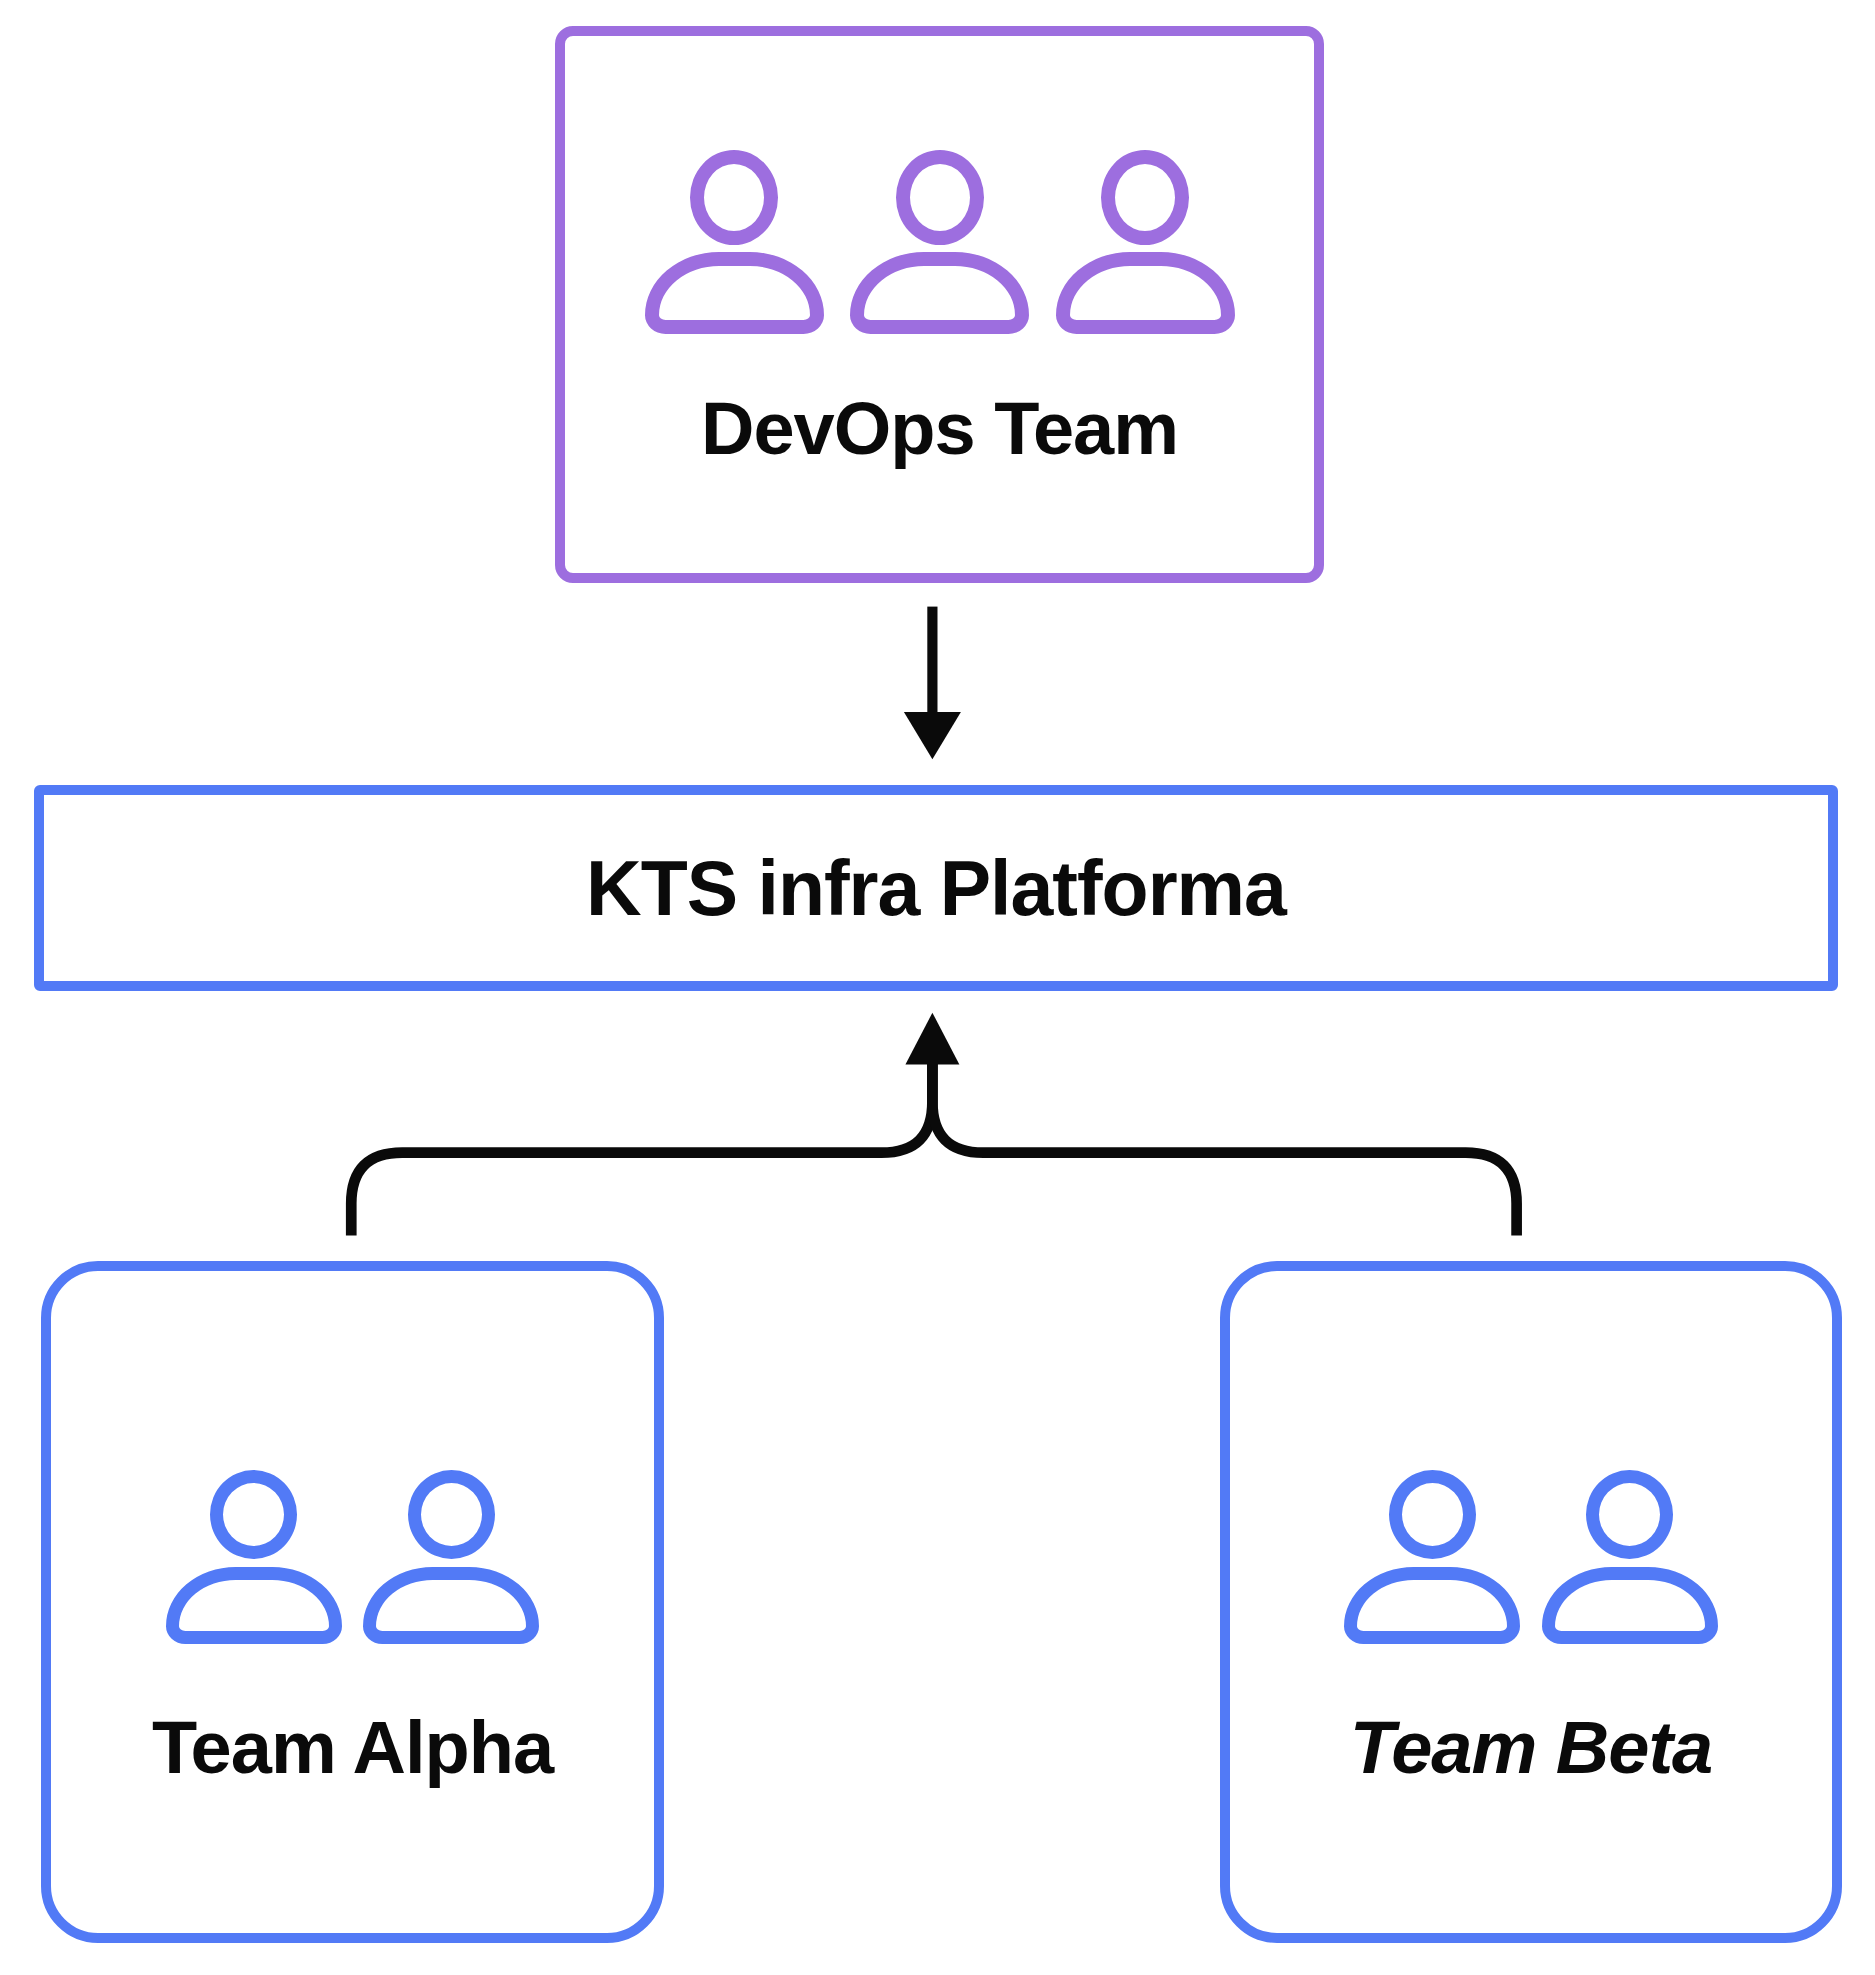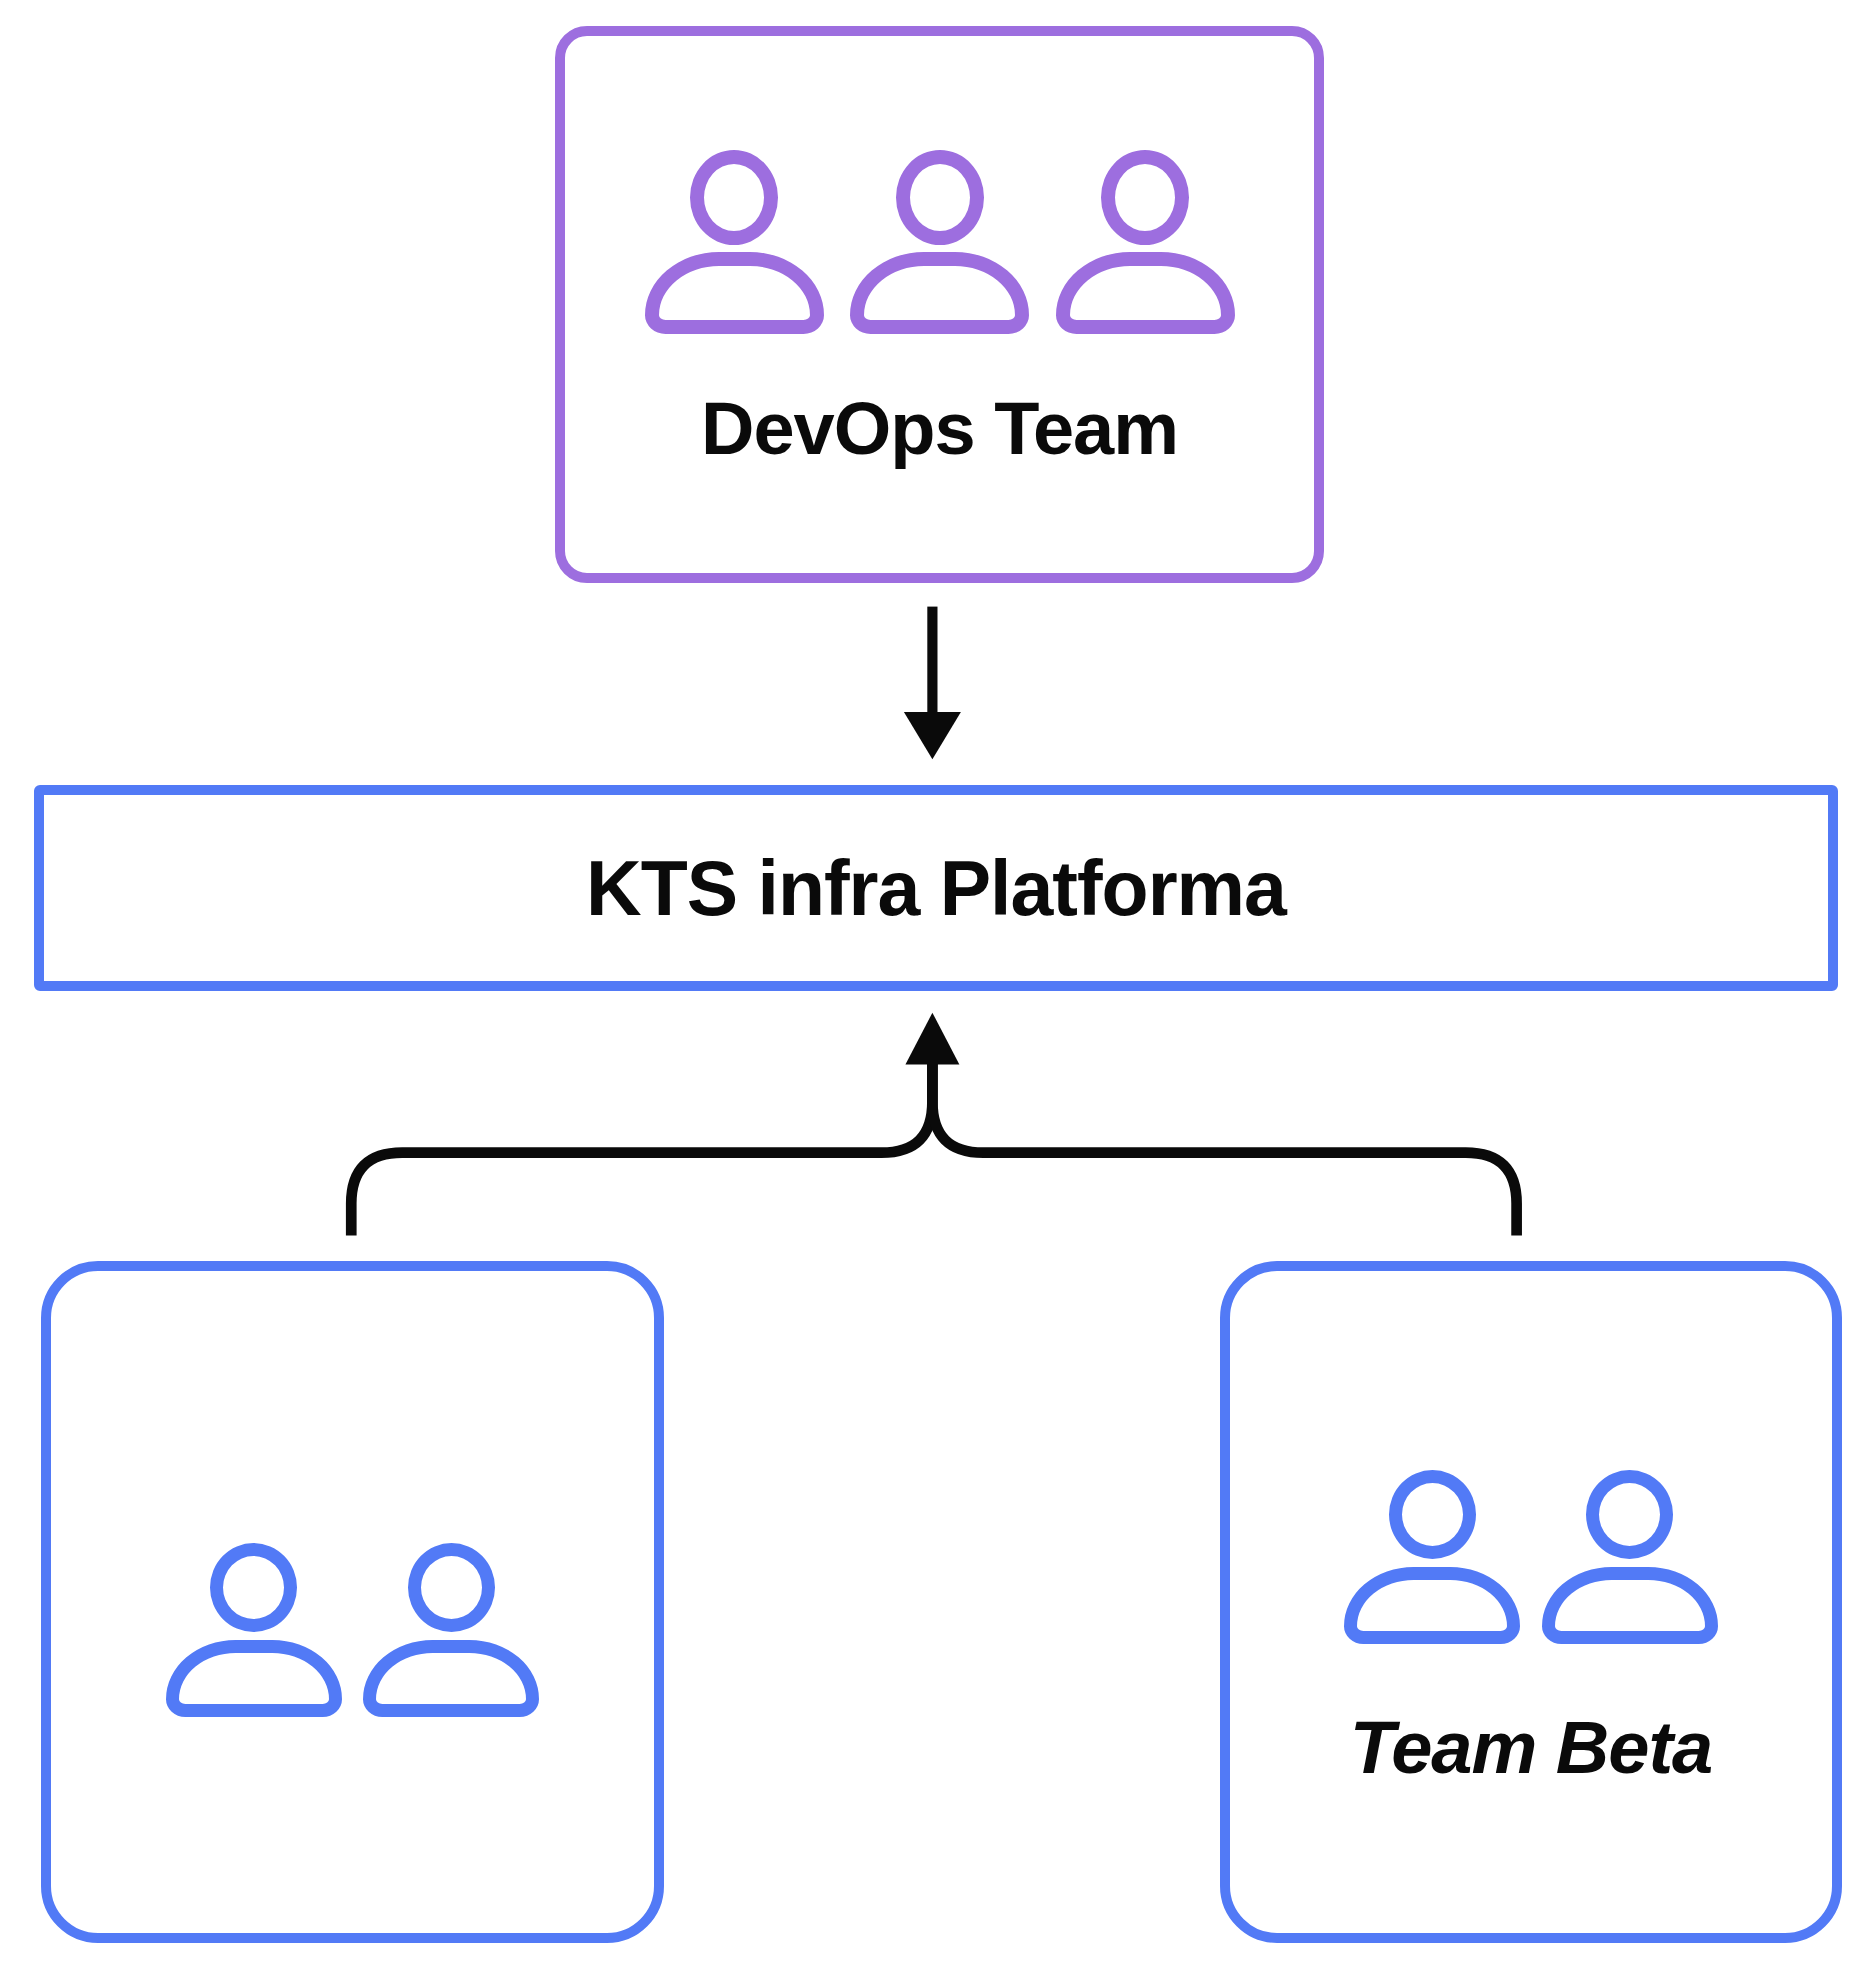--- a/index.html
+++ b/index.html
@@ -21,21 +21,21 @@
   .connector-layer{position:absolute;left:0;top:0;width:1876px;height:1975px;pointer-events:none;}
 
   
   .node{
     position:absolute;
     background:var(--bg);
     display:flex;flex-direction:column;align-items:center;
   }
   .devops-box{
     left:555px;top:26px;width:769px;height:557px;
-    border:10.2px solid var(--purple);border-radius:32px;
+    border:10.2px solid var(--purple);border-radius:18px;
     justify-content:center;gap:52px;padding-top:12.7px;
   }
   .platform-bar{
     left:34px;top:785px;width:1804px;height:206px;
     border:10.2px solid var(--blue);border-radius:6px;
     justify-content:center;
   }
   .team-box{
     top:1261px;width:623px;height:682px;
     border:10.2px solid var(--blue);border-radius:57px;
@@ -115,20 +115,21 @@
     <div class="icon-row">
       <span class="person">
         <span class="p-head"></span>
         <span class="p-body"></span>
       </span>
       <span class="person">
         <span class="p-head"></span>
         <span class="p-body"></span>
       </span>
     </div>
+    <div class="node-label">Team Alpha</div>
   </div>
 
   <div class="node team-box team-beta-box">
     <div class="icon-row">
       <span class="person">
         <span class="p-head"></span>
         <span class="p-body"></span>
       </span>
       <span class="person">
         <span class="p-head"></span>

